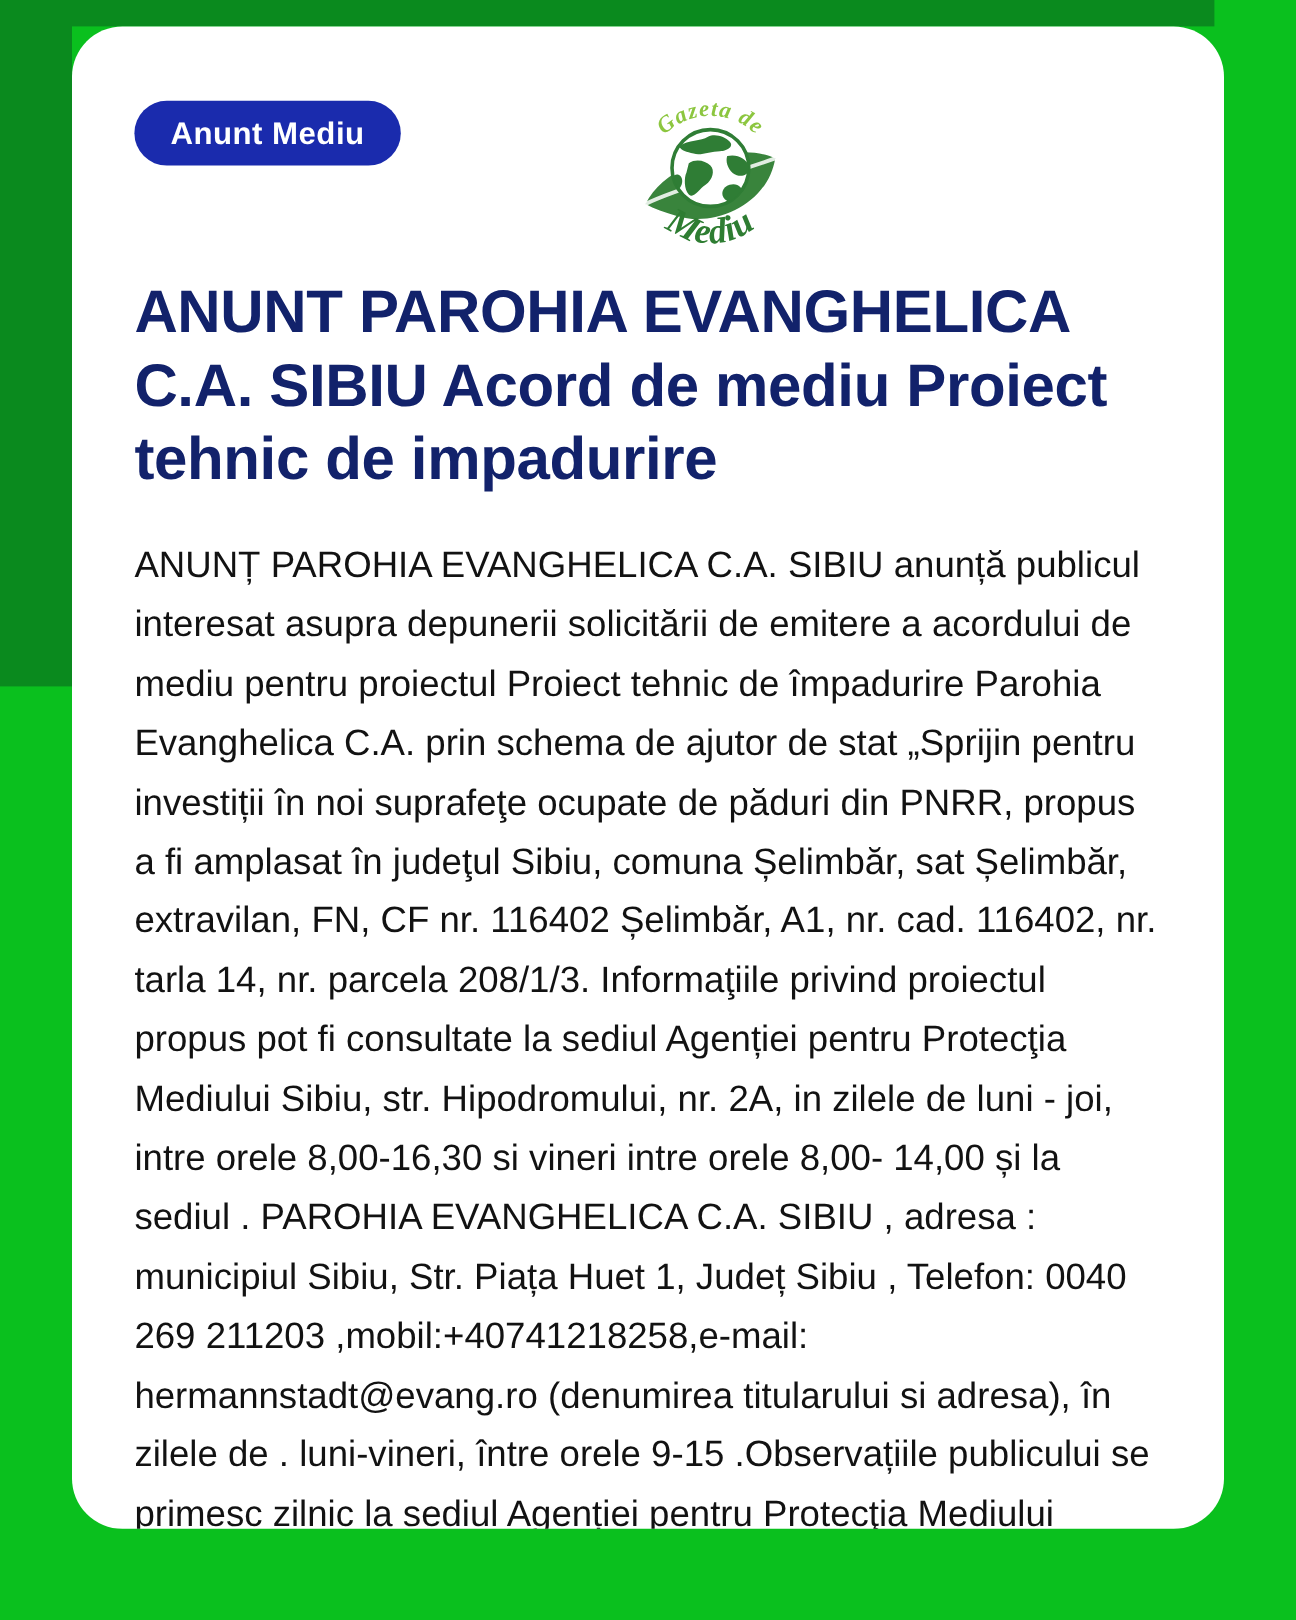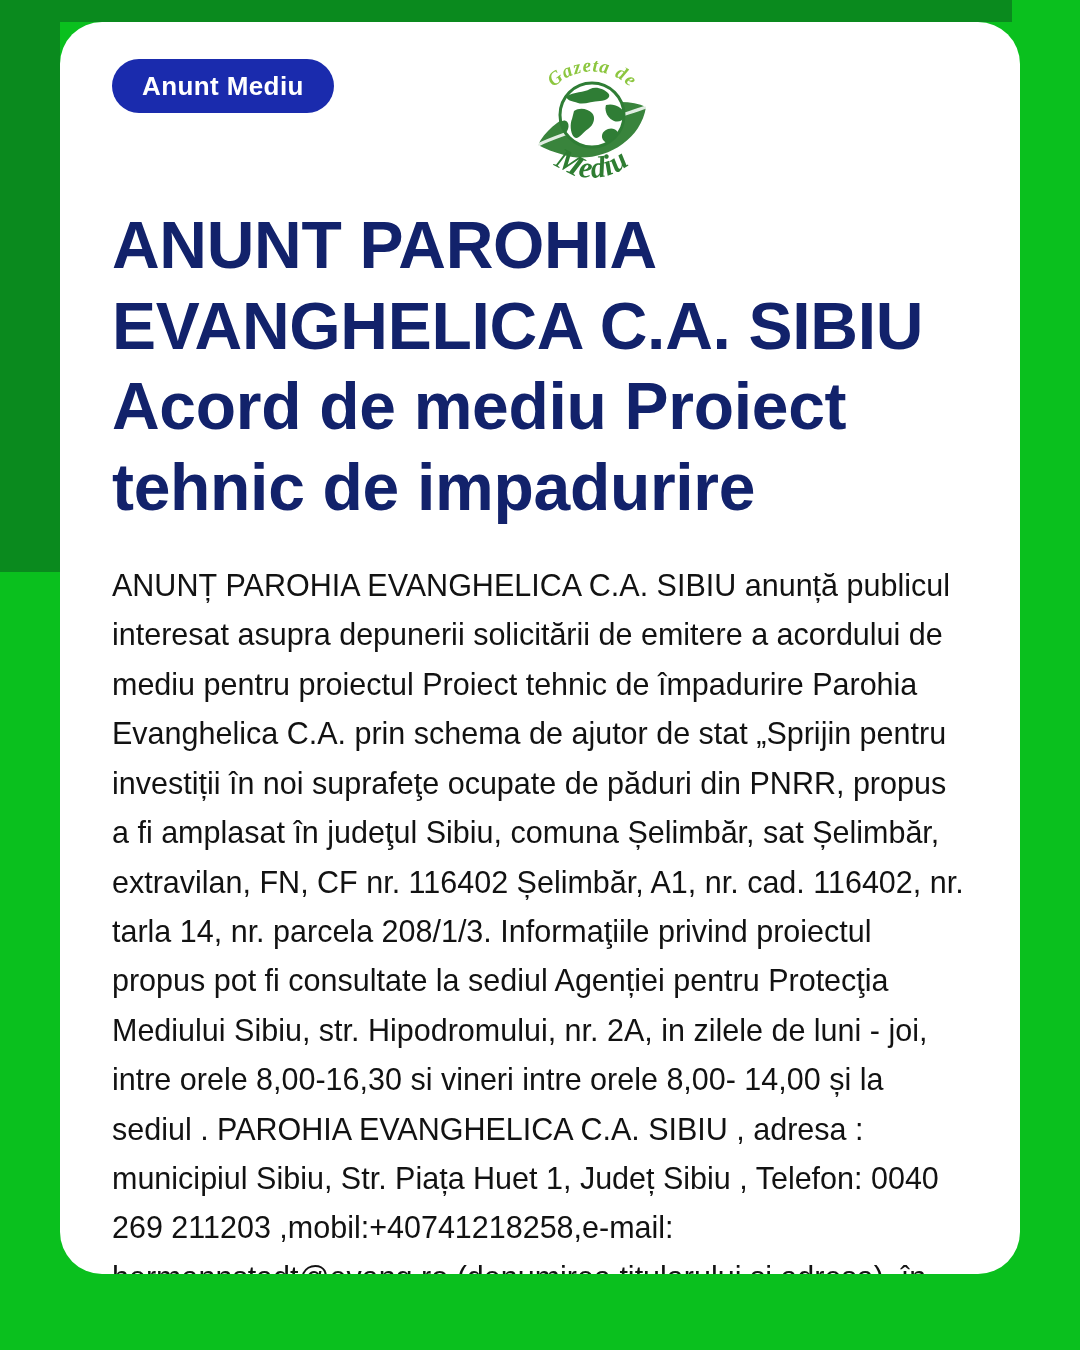--- a/index.html
+++ b/index.html
@@ -46,21 +46,21 @@
   .card {
     position: absolute;
     left: 60px;
     top: 22px;
     width: 960px;
     height: 1252px;
     background: #ffffff;
     border-radius: 42px;
     z-index: 2;
     box-sizing: border-box;
-    padding: 27px 52px 0 52px;
+    padding: 52px 52px 0 52px;
     overflow: hidden;
   }
 
   
   .card-header {
     display: flex;
     align-items: flex-start;
     justify-content: flex-start;
     height: 150px;
     position: relative;
@@ -86,21 +86,21 @@
     left: 410px;
     top: 0;
     width: 140px;
     height: 140px;
   }
   .logo svg { display: block; width: 140px; height: 140px; }
 
   
   .title {
     color: #12226b;
-    font-size: 66px;
+    font-size: 50px;
     font-weight: 800;
     line-height: 1.22;
     letter-spacing: -0.3px;
     margin: 6px 0 0 0;
     max-width: 860px;
   }
 
   
   .body-text {
     color: #121212;

